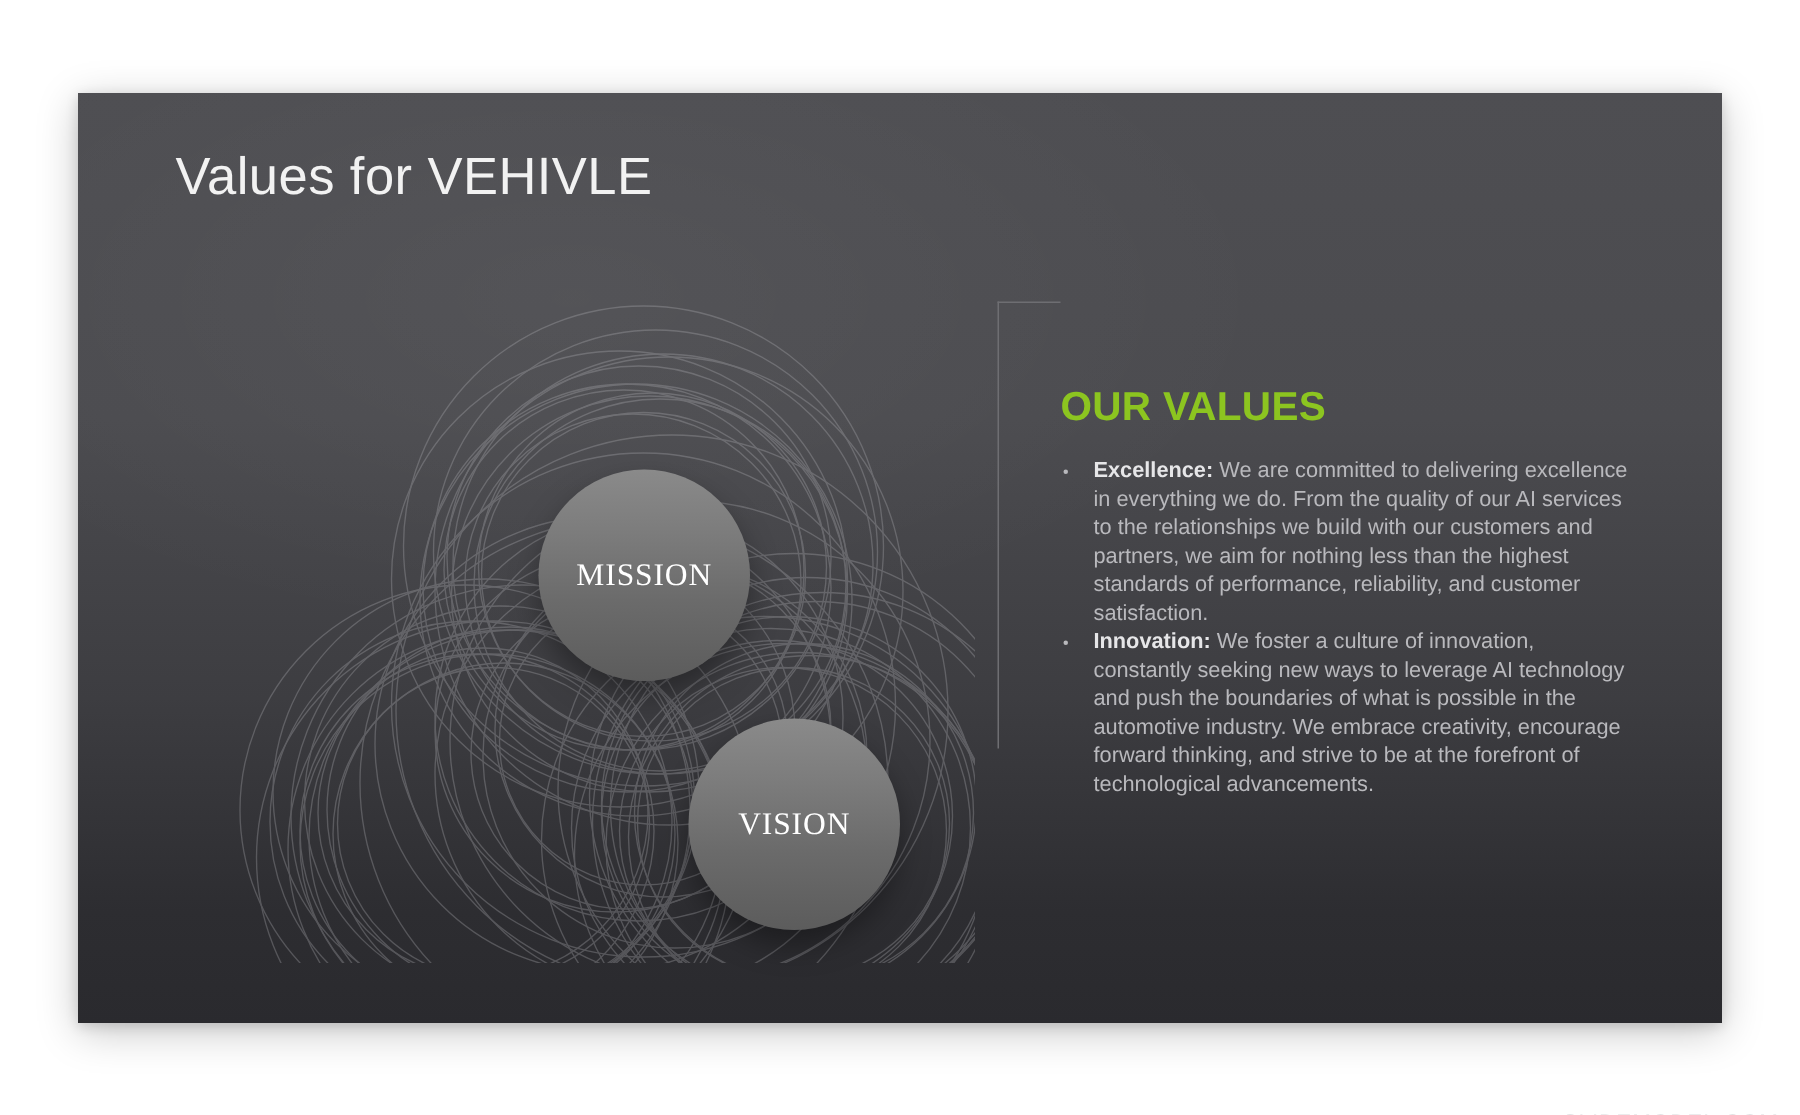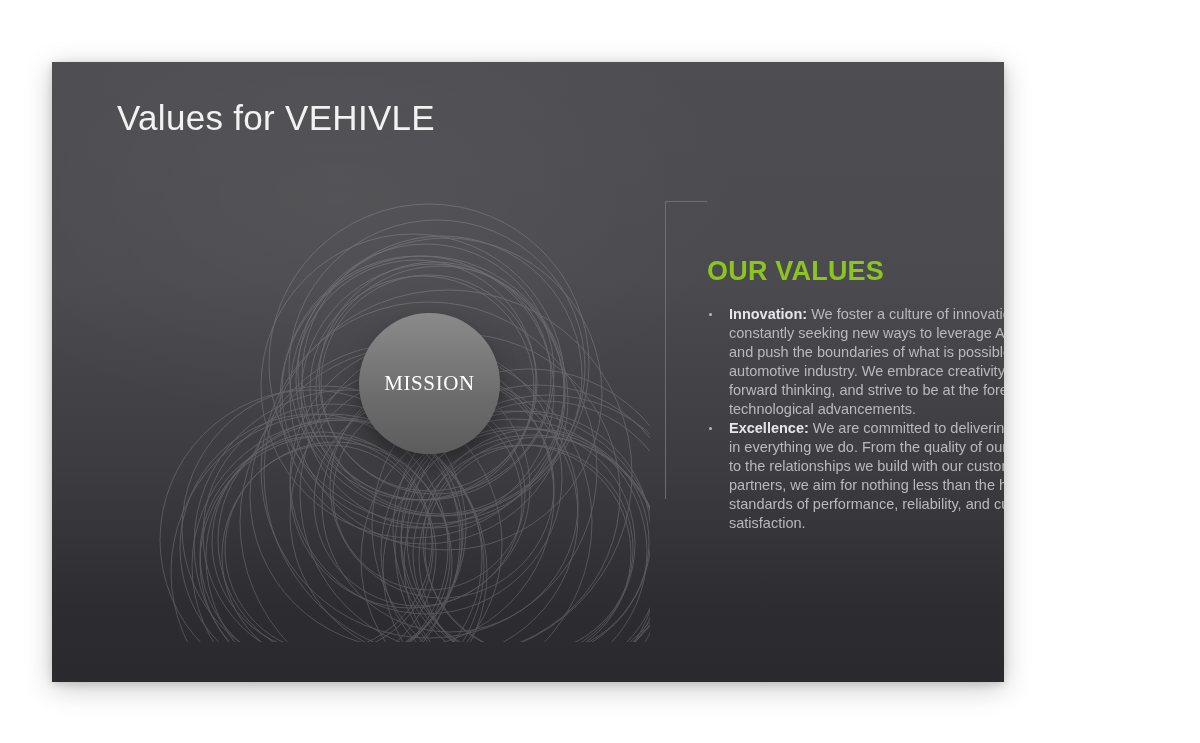--- a/index.html
+++ b/index.html
@@ -13,21 +13,21 @@
     position: relative;
     overflow: hidden;
     font-family: "Liberation Sans", sans-serif;
   }
 
   
   #slide {
     position: absolute;
     left: 52px;
     top: 62px;
-    width: 952px;
+    width: 1096px;
     height: 620px;
     background: linear-gradient(to bottom, #4e4e52 0%, #4b4b4f 35%, #3d3d41 65%, #2d2d31 88%, #2a2a2e 100%);
     box-shadow: 0 6px 26px rgba(0,0,0,0.22), 0 2px 8px rgba(0,0,0,0.14);
     overflow: hidden;
   }
   
   #slide::before {
     content: "";
     position: absolute;
     inset: 0;
@@ -225,33 +225,36 @@
         <circle cx="286" cy="340" r="176"></circle>
           <circle cx="318" cy="292" r="184"></circle>
       </g>
     </svg>
 
     <div class="node-circle node-gray" id="node-mission">
       <span>MISSION</span>
     </div>
 
 
+    <div class="node-circle node-gray" id="node-vision">
+      <span>VISION</span>
+    </div>
   </div>
 
   <div id="panel-bracket"></div>
 
   <div id="panel">
     <div id="panel-heading">OUR VALUES</div>
     <ul id="value-list">
       <li>
         <span class="bullet-dot"></span>
-        <span class="term">Innovation:</span><span> We foster a culture of innovation, constantly seeking new ways to leverage AI technology and push the boundaries of what is possible in the automotive industry. We embrace creativity, encourage forward thinking, and strive to be at the forefront of technological advancements.</span>
+        <span class="term">Excellence:</span><span> We are committed to delivering excellence in everything we do. From the quality of our AI services to the relationships we build with our customers and partners, we aim for nothing less than the highest standards of performance, reliability, and customer satisfaction.</span>
       </li>
       <li>
         <span class="bullet-dot"></span>
-        <span class="term">Excellence:</span><span> We are committed to delivering excellence in everything we do. From the quality of our AI services to the relationships we build with our customers and partners, we aim for nothing less than the highest standards of performance, reliability, and customer satisfaction.</span>
+        <span class="term">Innovation:</span><span> We foster a culture of innovation, constantly seeking new ways to leverage AI technology and push the boundaries of what is possible in the automotive industry. We embrace creativity, encourage forward thinking, and strive to be at the forefront of technological advancements.</span>
       </li>
     </ul>
   </div>
 
 </div>
 
 <div id="watermark">SLIDEMODEL.COM</div>
 
 </body></html>

